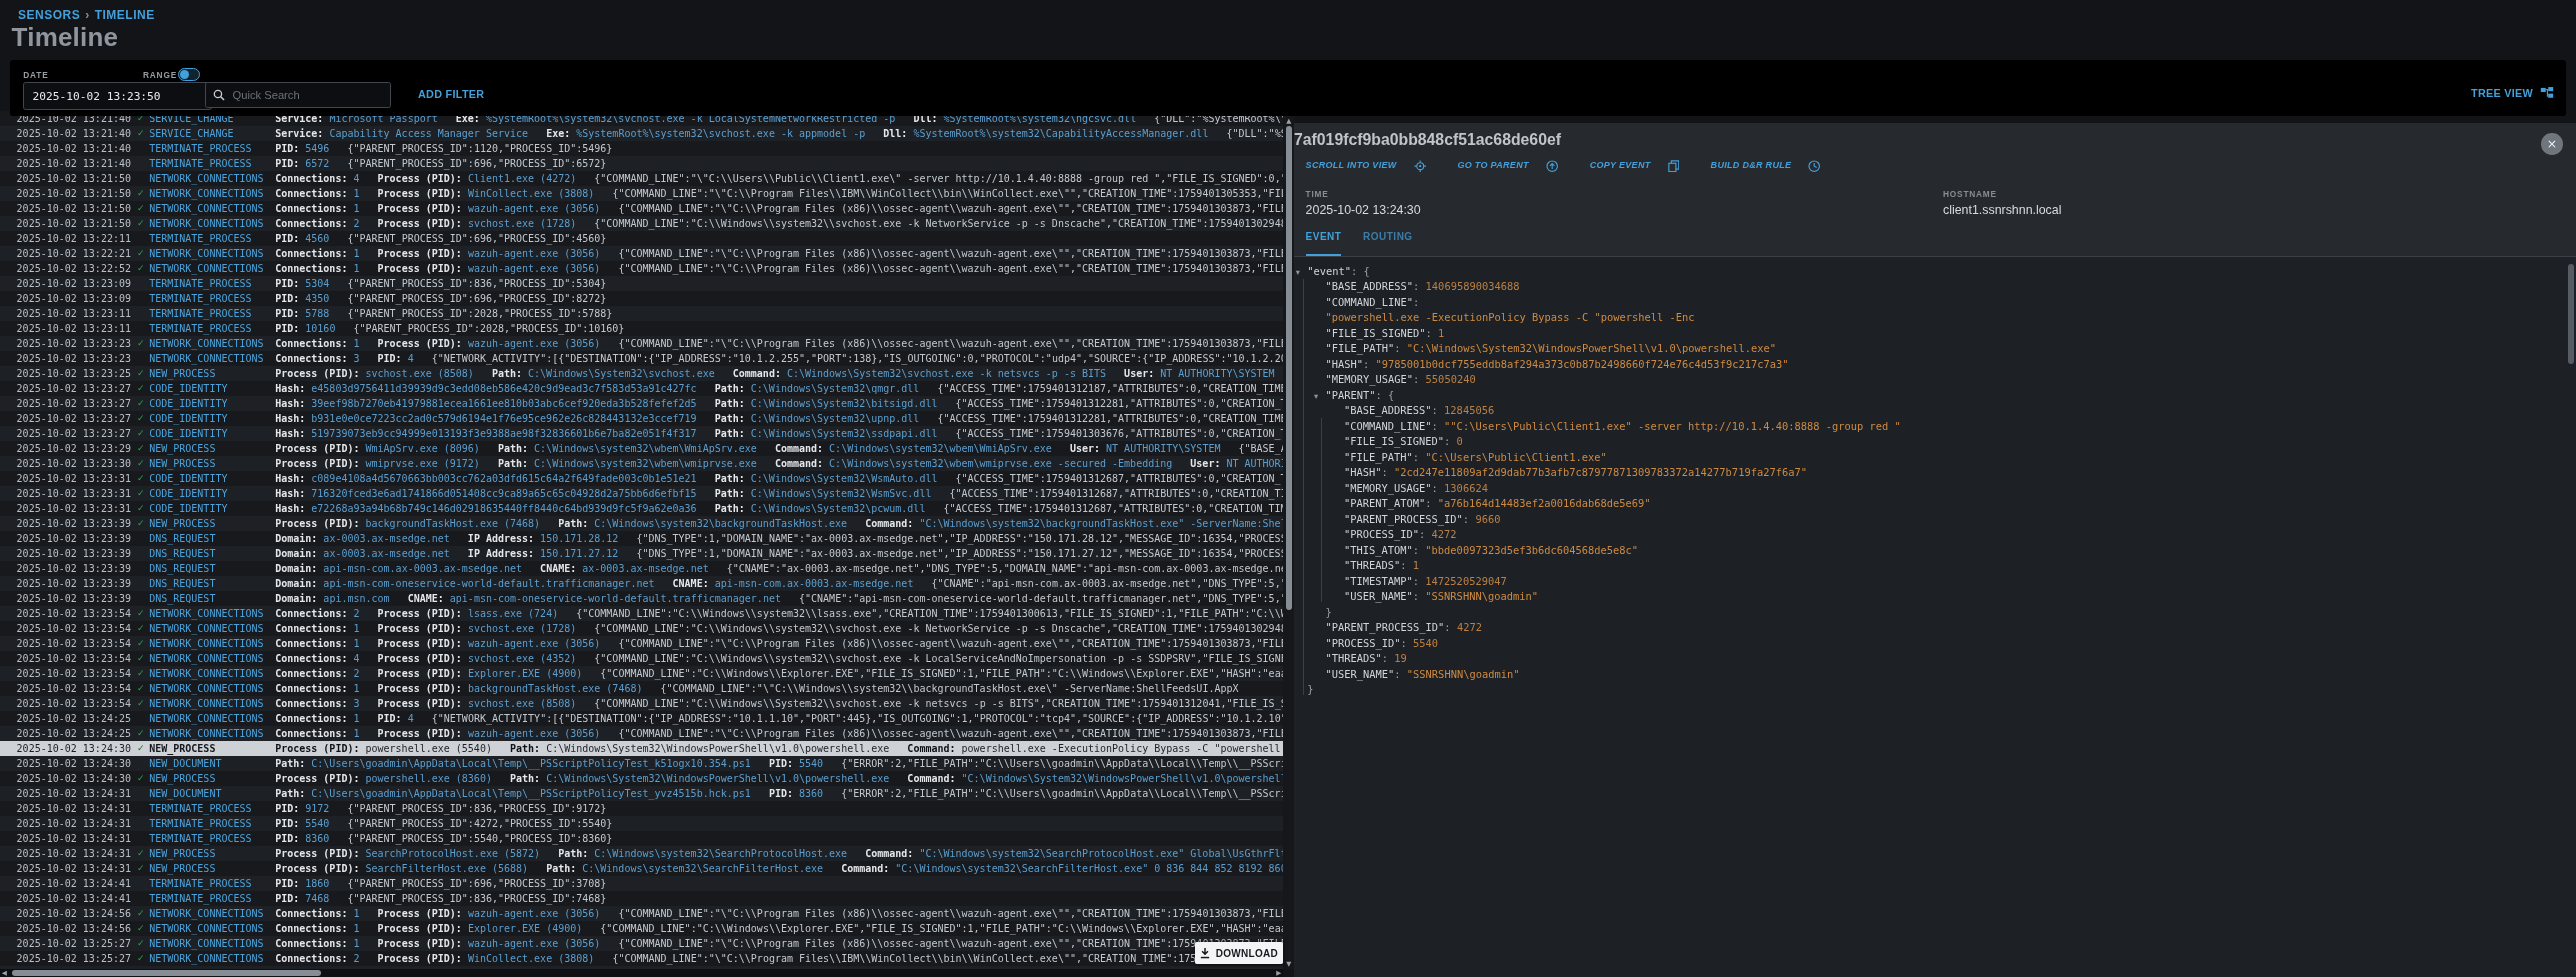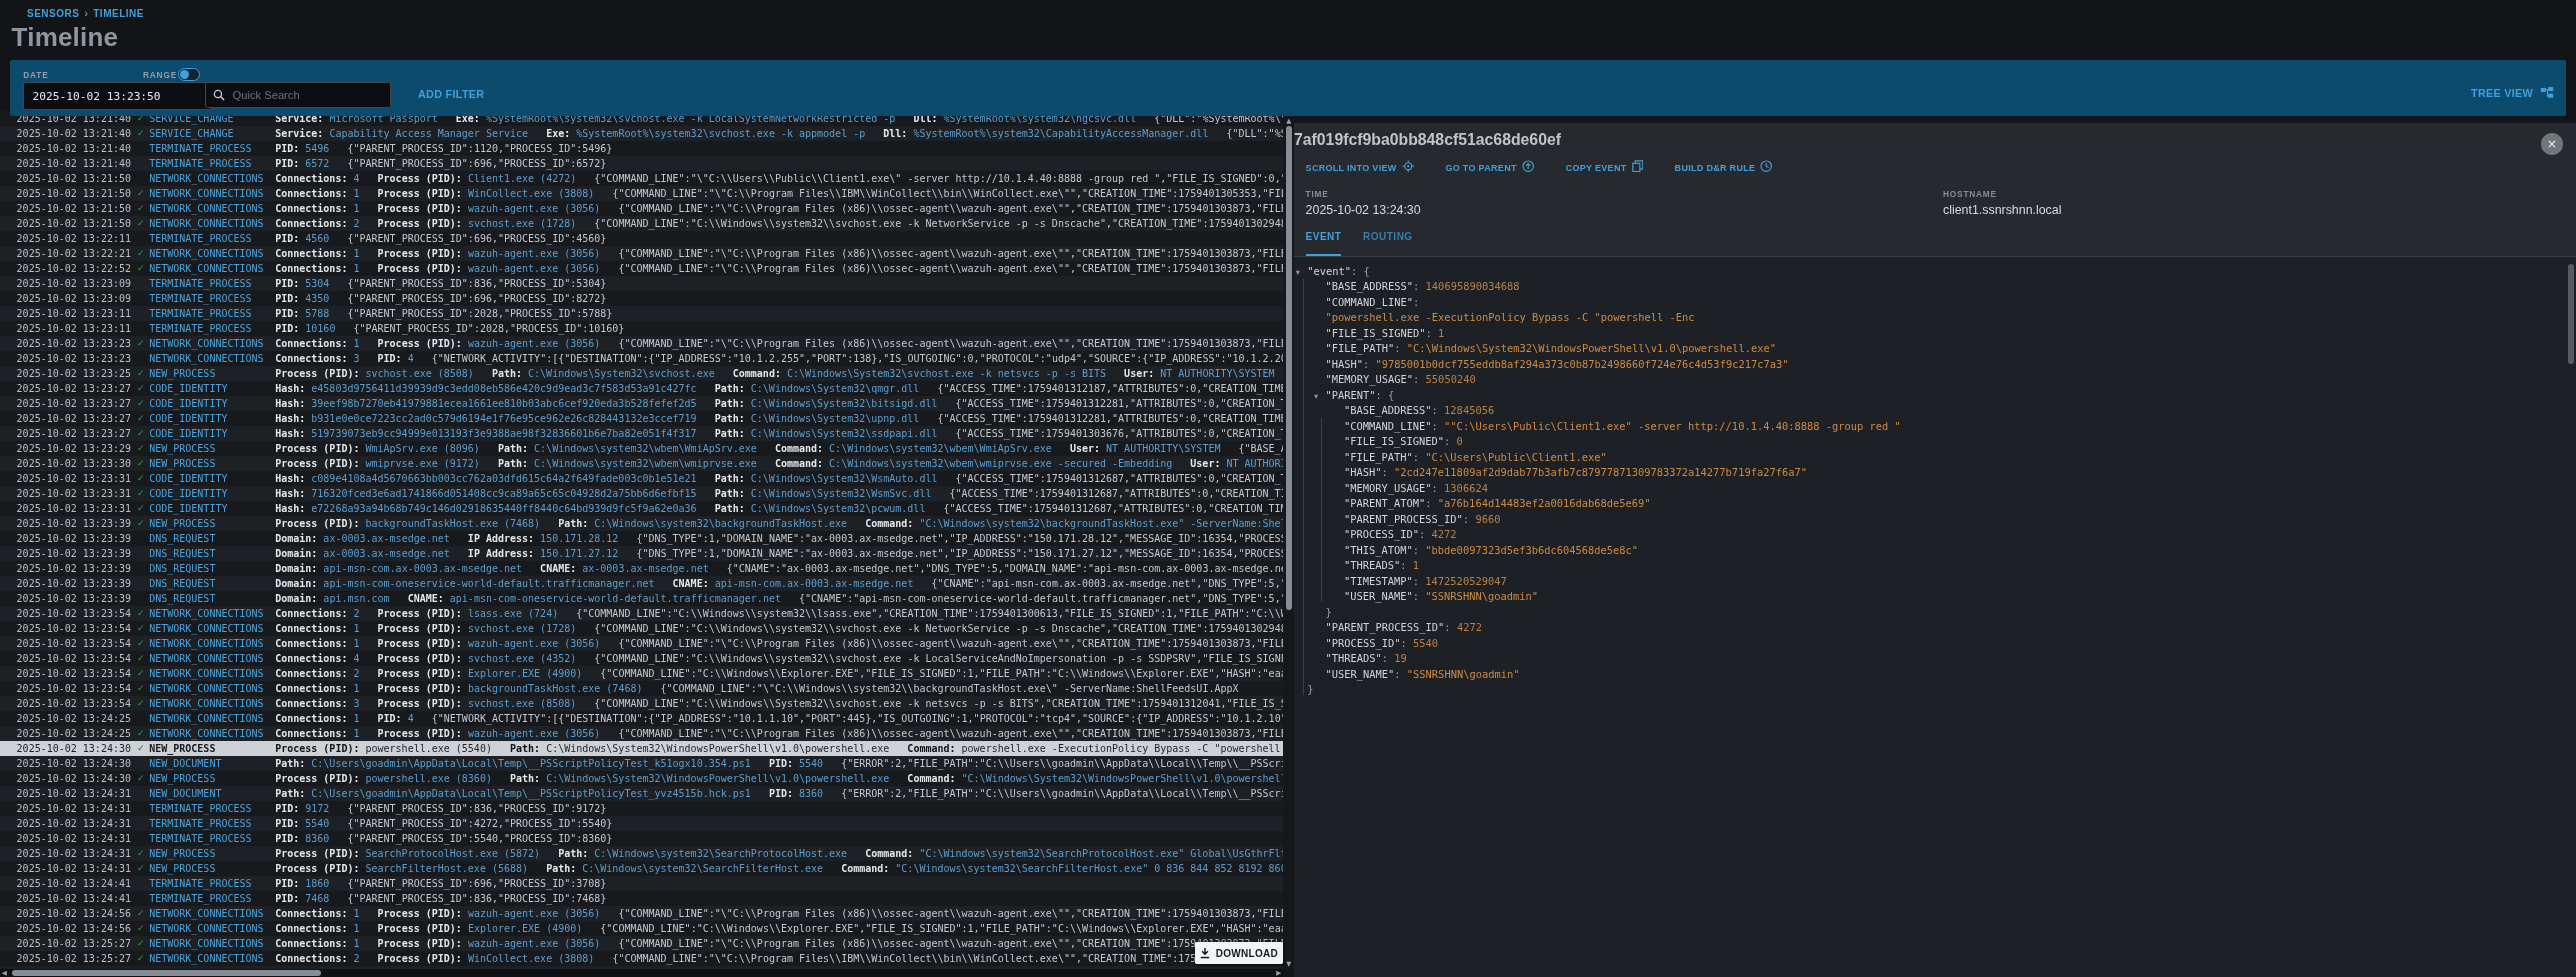--- a/index.html
+++ b/index.html
@@ -1,23 +1,23 @@
 <!DOCTYPE html>
 <html style="font-size:13.3px"><head>
 <meta charset="utf-8">
 <style>
   html,body{margin:0;padding:0;background:#121418;}
   .stage{position:relative;width:2576px;height:977px;background:#121418;overflow:hidden;
          font-family:"Liberation Sans",sans-serif;}
   
-  .breadcrumb{position:absolute;left:27px;top:8.3px;font-size:10px;font-weight:bold;letter-spacing:0.5px;color:#42a0da;}
+  .breadcrumb{position:absolute;left:18px;top:8.3px;font-size:12px;font-weight:bold;letter-spacing:0.5px;color:#42a0da;}
   .breadcrumb .sep{color:#8a9096;margin:0 5px;font-weight:bold;}
   .page-title{position:absolute;left:11.6px;top:21.6px;font-size:26px;font-weight:bold;color:#8f969d;letter-spacing:0.2px;}
   
-  .filterbar{position:absolute;left:10px;top:60px;width:2556px;height:56px;background:#0c4a6e;border-radius:2.5px;z-index:5;}
+  .filterbar{position:absolute;left:10px;top:60px;width:2556px;height:56px;background:#000000;border-radius:2.5px;z-index:5;}
   .flabel{position:absolute;font-size:8.3px;font-weight:bold;letter-spacing:0.8px;color:#969da4;}
   .date-input{position:absolute;left:13.3px;top:22.4px;width:170px;height:26px;background:#0c0e11;border:0.8px solid #41474e;
       border-radius:2.5px;color:#e8ebee;font-family:"DejaVu Sans Mono",monospace;font-size:11.2px;padding:0 8.3px;outline:none;}
   .toggle{position:absolute;left:168px;top:8.3px;width:20px;height:10.8px;border-radius:6.6px;border:1.7px solid #42a0da;background:#10232f;}
   .toggle .knob{position:absolute;left:0.8px;top:0.8px;width:9px;height:9px;border-radius:50%;background:#42a0da;}
   .search-wrap{position:absolute;left:195px;top:22.4px;width:186px;height:27px;}
   .search-wrap svg{position:absolute;left:7.5px;top:6.6px;}
   .search-input{width:100%;height:26px;background:#0c0e11;border:0.8px solid #41474e;border-radius:2.5px;color:#c7ccd1;
       font-family:"Liberation Sans",sans-serif;font-size:11.2px;padding:0 6.6px 0 26.5px;outline:none;box-sizing:border-box;}
   .search-input::placeholder{color:#6b7278;}
@@ -51,21 +51,21 @@
   .hscroll .arr{position:absolute;top:0;color:#9aa0a6;font-size:6.6px;line-height:8.3px;font-family:"DejaVu Sans",sans-serif;}
   .download-btn{position:absolute;left:1195px;top:942px;width:88px;height:22.4px;background:#f3f4f5;border-radius:1.7px;
       display:flex;align-items:center;justify-content:center;gap:5.8px;font-size:10px;font-weight:bold;color:#17191c;
       letter-spacing:0.3px;box-shadow:0 0.8px 4.1px rgba(0,0,0,.55);cursor:pointer;z-index:6;}
   
   .detail{position:absolute;left:1294px;top:123px;width:1282px;height:855px;background:#26292e;}
   .detail-title{position:absolute;left:0;top:8.3px;font-size:15.8px;font-weight:600;color:#c0c5ca;}
   .close-btn{position:absolute;right:13.3px;top:10px;width:21.6px;height:21.6px;border-radius:50%;background:#70767d;color:#eef0f2;
       font-size:12.4px;line-height:21.6px;text-align:center;cursor:pointer;font-family:"DejaVu Sans",sans-serif;}
   .actions{position:absolute;left:11.6px;top:37px;display:flex;gap:31.5px;}
-  .action{display:flex;align-items:center;gap:5px;cursor:pointer;}
+  .action{display:flex;gap:17px;cursor:pointer;font-style:italic;}
   .action .alabel{font-size:9px;font-weight:bold;color:#42a0da;letter-spacing:0.3px;}
   .meta-label{position:absolute;font-size:8.3px;font-weight:bold;letter-spacing:0.8px;color:#878e94;}
   .meta-value{position:absolute;font-size:12.4px;color:#d7dbde;}
   .tabs{position:absolute;left:11.6px;top:108px;display:flex;gap:21.6px;}
   .tab{font-size:10px;font-weight:bold;letter-spacing:0.5px;padding-bottom:12px;cursor:pointer;color:#3c7da8;}
   .tab.active{color:#42a0da;border-bottom:2.5px solid #42a0da;}
   .tab-divider{position:absolute;left:0;top:133px;width:1282px;height:0.8px;background:#3a4046;}
   .jsonarea{position:absolute;left:0;top:134px;width:1282px;height:720px;background:#1d2125;overflow:hidden;}
   .jline{height:15.5px;line-height:15.5px;font-family:"DejaVu Sans Mono",monospace;font-size:10.4px;white-space:pre;}
   .jline .jk{color:#cfd5da;}

